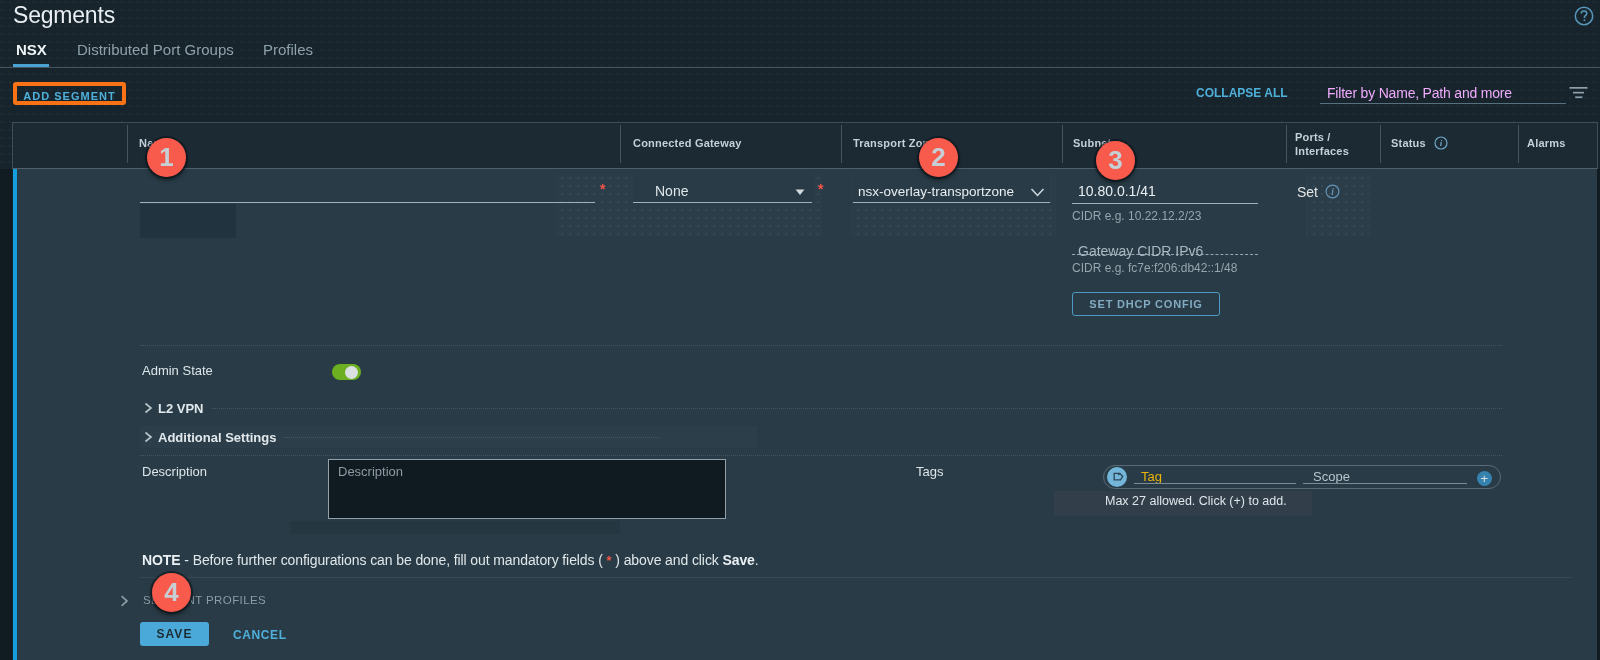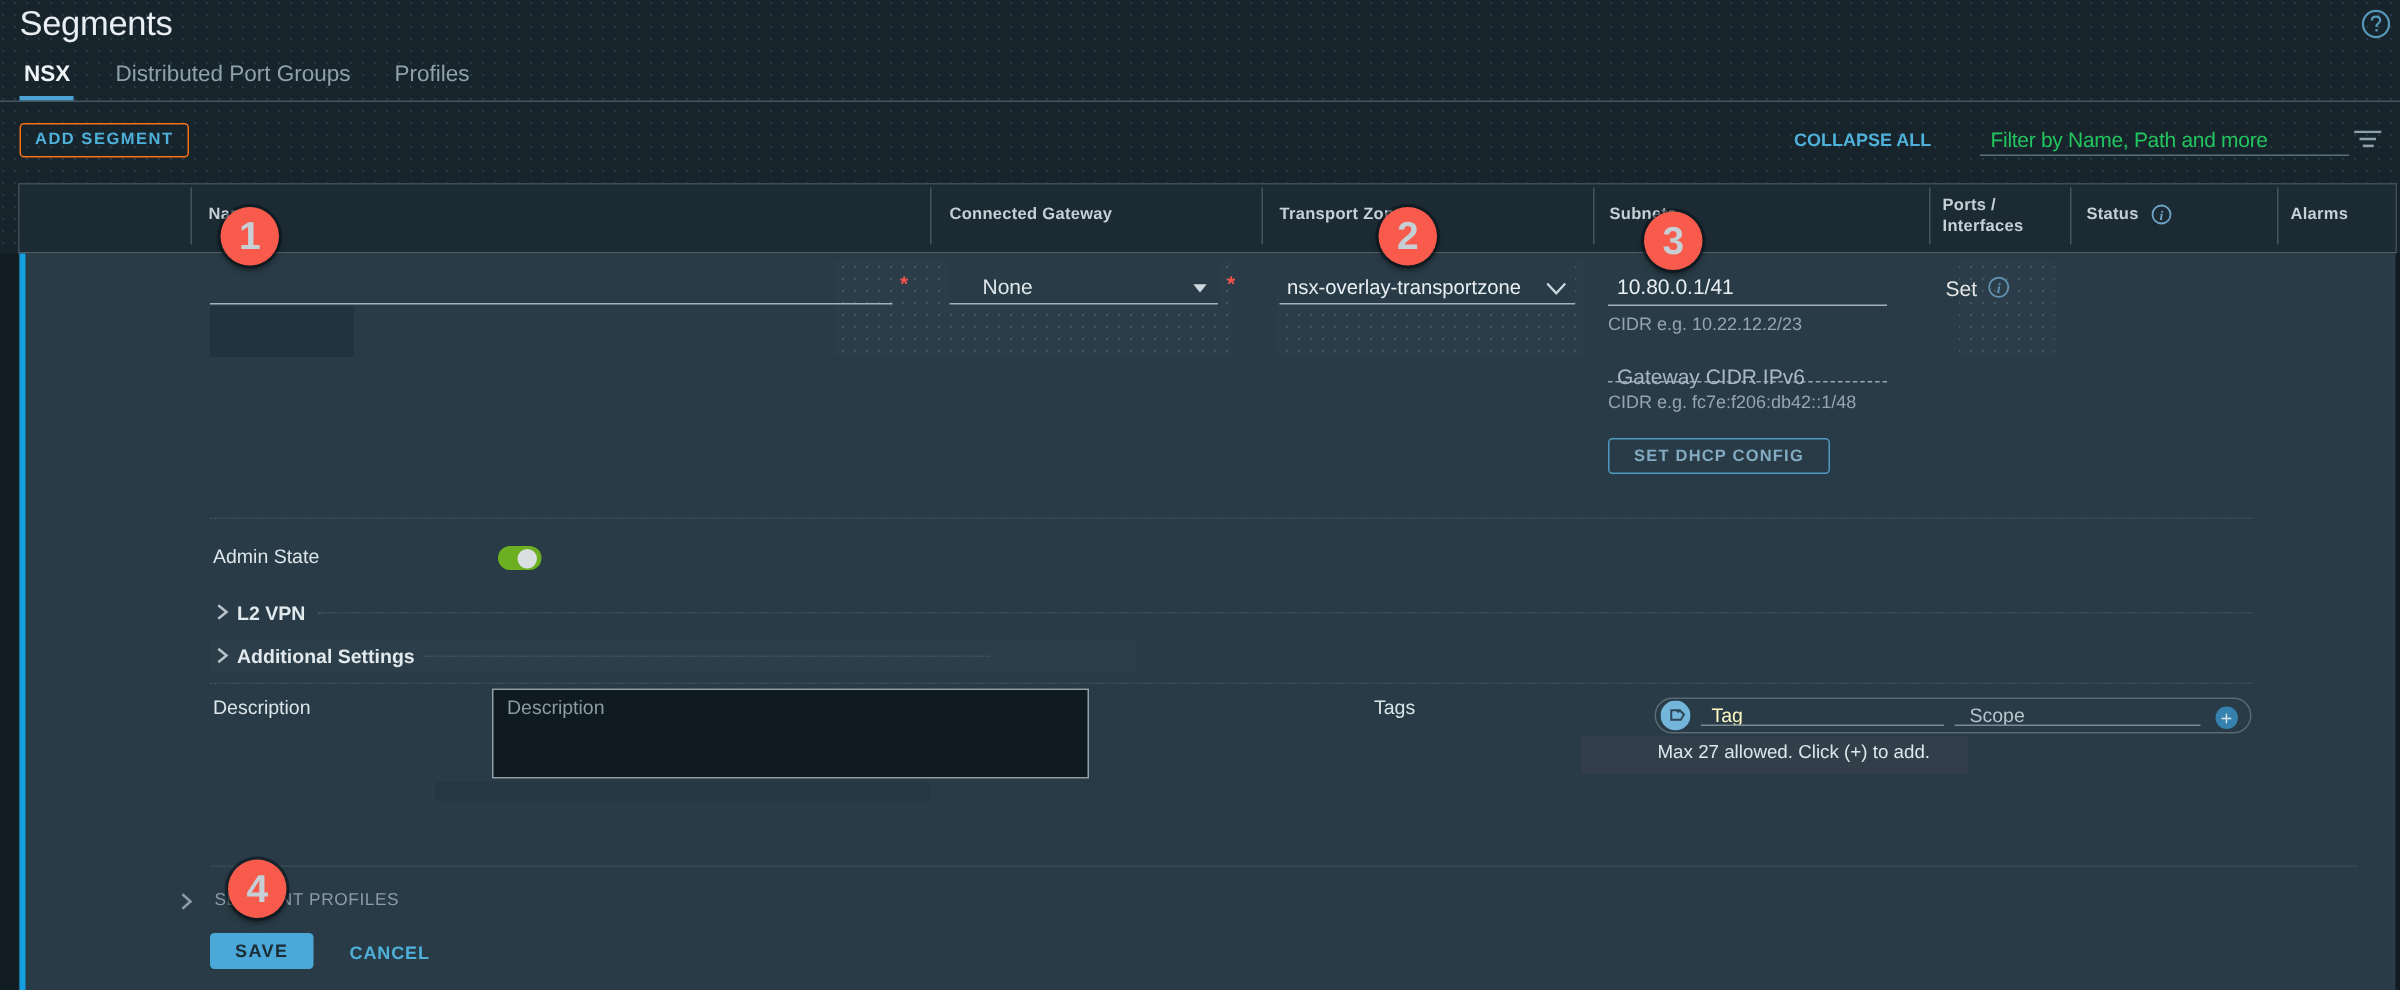--- a/index.html
+++ b/index.html
@@ -11,25 +11,25 @@
   .title { left:13px; top:2px; font-size:23px; font-weight:400; color:#e9eef2; letter-spacing:-0.2px; }
   .help { left:1574px; top:6px; width:20px; height:20px; }
 
   
   .tab { top:41px; font-size:15px; color:#8fa1ab; }
   .tab.active { color:#eef3f5; font-weight:bold; }
   .tabline { left:0; top:67px; width:1600px; height:1px; background:#45545e; }
   .tabactive { left:13px; top:64px; width:36px; height:3px; background:#4aa2d2; }
 
   
-  .addseg { left:13px; top:82px; width:113px; height:23px; border:1px solid #f97316; border-radius:3px;
+  .addseg { left:13px; top:82px; width:113px; height:23px; border:4px solid #f97316; border-radius:3px;
     color:#4fb0da; font-size:11px; font-weight:bold; letter-spacing:1px; text-align:center; line-height:21px; }
   .collapse { left:1196px; top:86px; font-size:12px; font-weight:bold; letter-spacing:0px; color:#4fb0da; }
   .filterline { left:1320px; top:103px; width:246px; height:1px; background:#58707d; }
-  .filterph { left:1327px; top:85px; font-size:14px; letter-spacing:-0.2px; color:#22c55e; }
+  .filterph { left:1327px; top:85px; font-size:14px; letter-spacing:-0.2px; color:#f0abfc; }
 
   
   .thead { left:12px; top:122px; width:1586px; height:47px; background:#1b2a33;
     border:1px solid #3e4d57; border-bottom:1px solid #515f69; }
   .colsep { top:125px; width:1px; height:38px; background:#46545e; }
   .th { top:137px; font-size:11px; font-weight:bold; color:#c6d0d7; letter-spacing:0.2px; }
   .row { left:13px; top:169px; width:1585px; height:491px; background:#283b46; }
   .stripe { left:13px; top:169px; width:4px; height:491px; background:#14a0e0; }
   .gutterL { left:0; top:169px; width:12px; height:491px; background:#101b22; }
   .gutterR { left:1597px; top:169px; width:3px; height:491px; background:#101b22; }
@@ -180,29 +180,30 @@
   <div class="abs" style="left:328px; top:459px; width:398px; height:60px; background:#0f1a21; border:1px solid #93a0a8;"></div>
   <div class="abs" style="left:338px; top:464px; font-size:13px; color:#8d9ba4;">Description</div>
 
   <div class="abs label13" style="left:916px; top:464px;">Tags</div>
   <div class="abs" style="left:1103px; top:465px; width:398px; height:24px; border:1px solid #5a6a74; border-radius:12px;"></div>
   <svg class="abs" style="left:1107px; top:467px;" width="20" height="20" viewBox="0 0 20 20">
       <circle cx="10" cy="10" r="10" fill="#74b5da"></circle>
       <path d="M9.5 5.5 L13.5 5.5 L14.5 9.5 L10 14 L5.5 9.5 Z" fill="none" stroke="#2c4656" stroke-width="1.3" transform="rotate(45 10 10)"></path>
       <circle cx="11.8" cy="7.2" r="1" fill="#2c4656"></circle>
     </svg>
-  <div class="abs" style="left:1141px; top:469px; font-size:13px; color:#fef9c3;">Tag</div>
+  <div class="abs" style="left:1141px; top:469px; font-size:13px; color:#eab308;">Tag</div>
   <div class="abs" style="left:1134px; top:483px; width:162px; height:1px; background:#7c8a93;"></div>
   <div class="abs" style="left:1313px; top:469px; font-size:13px; color:#b9c5cc;">Scope</div>
   <div class="abs" style="left:1303px; top:483px; width:164px; height:1px; background:#7c8a93;"></div>
   <div class="abs" style="left:1477px; top:471px; width:15px; height:15px; border-radius:50%; background:#3582ae;"></div>
   <div class="abs" style="left:1480.5px; top:471px; font-size:13px; color:#d7e2e8;">+</div>
   <div class="abs" style="left:1054px; top:491px; width:258px; height:25px; background:#323f4a;"></div>
   <div class="abs" style="left:1105px; top:494px; font-size:12.5px; color:#dde6ea;">Max 27 allowed. Click (+) to add.</div>
 
+  <div class="abs" style="left:142px; top:552px; font-size:14px; letter-spacing:-0.1px; color:#dfe7ea;"><b style="color:#eaf0f3;">NOTE</b> - Before further configurations can be done, fill out mandatory fields ( <span class="ast" style="font-size:13px;">*</span> ) above and click <b style="color:#eaf0f3;">Save</b>.</div>
 
   <div class="abs" style="left:140px; top:577px; width:1432px; height:1px; background:rgba(255,255,255,0.07);"></div>
   <div class="abs" style="left:290px; top:521px; width:330px; height:13px; background:rgba(0,0,0,0.05);"></div>
 
   <svg class="abs" style="left:118px; top:595px;" width="12" height="12" viewBox="0 0 10 10">
       <path d="M3 1 L7.5 5 L3 9" fill="none" stroke="#8d9ba4" stroke-width="1.4"></path>
     </svg>
   <div class="abs" style="left:143px; top:594px; font-size:11.5px; color:#8d9ba4; letter-spacing:0.4px;">SEGMENT PROFILES</div>
 
   <div class="abs" style="left:140px; top:622px; width:69px; height:24px; background:#4aa9d8; border-radius:3px; color:#1c2b33; font-weight:bold; font-size:12px; letter-spacing:1px; text-align:center; line-height:24px;">SAVE</div>

